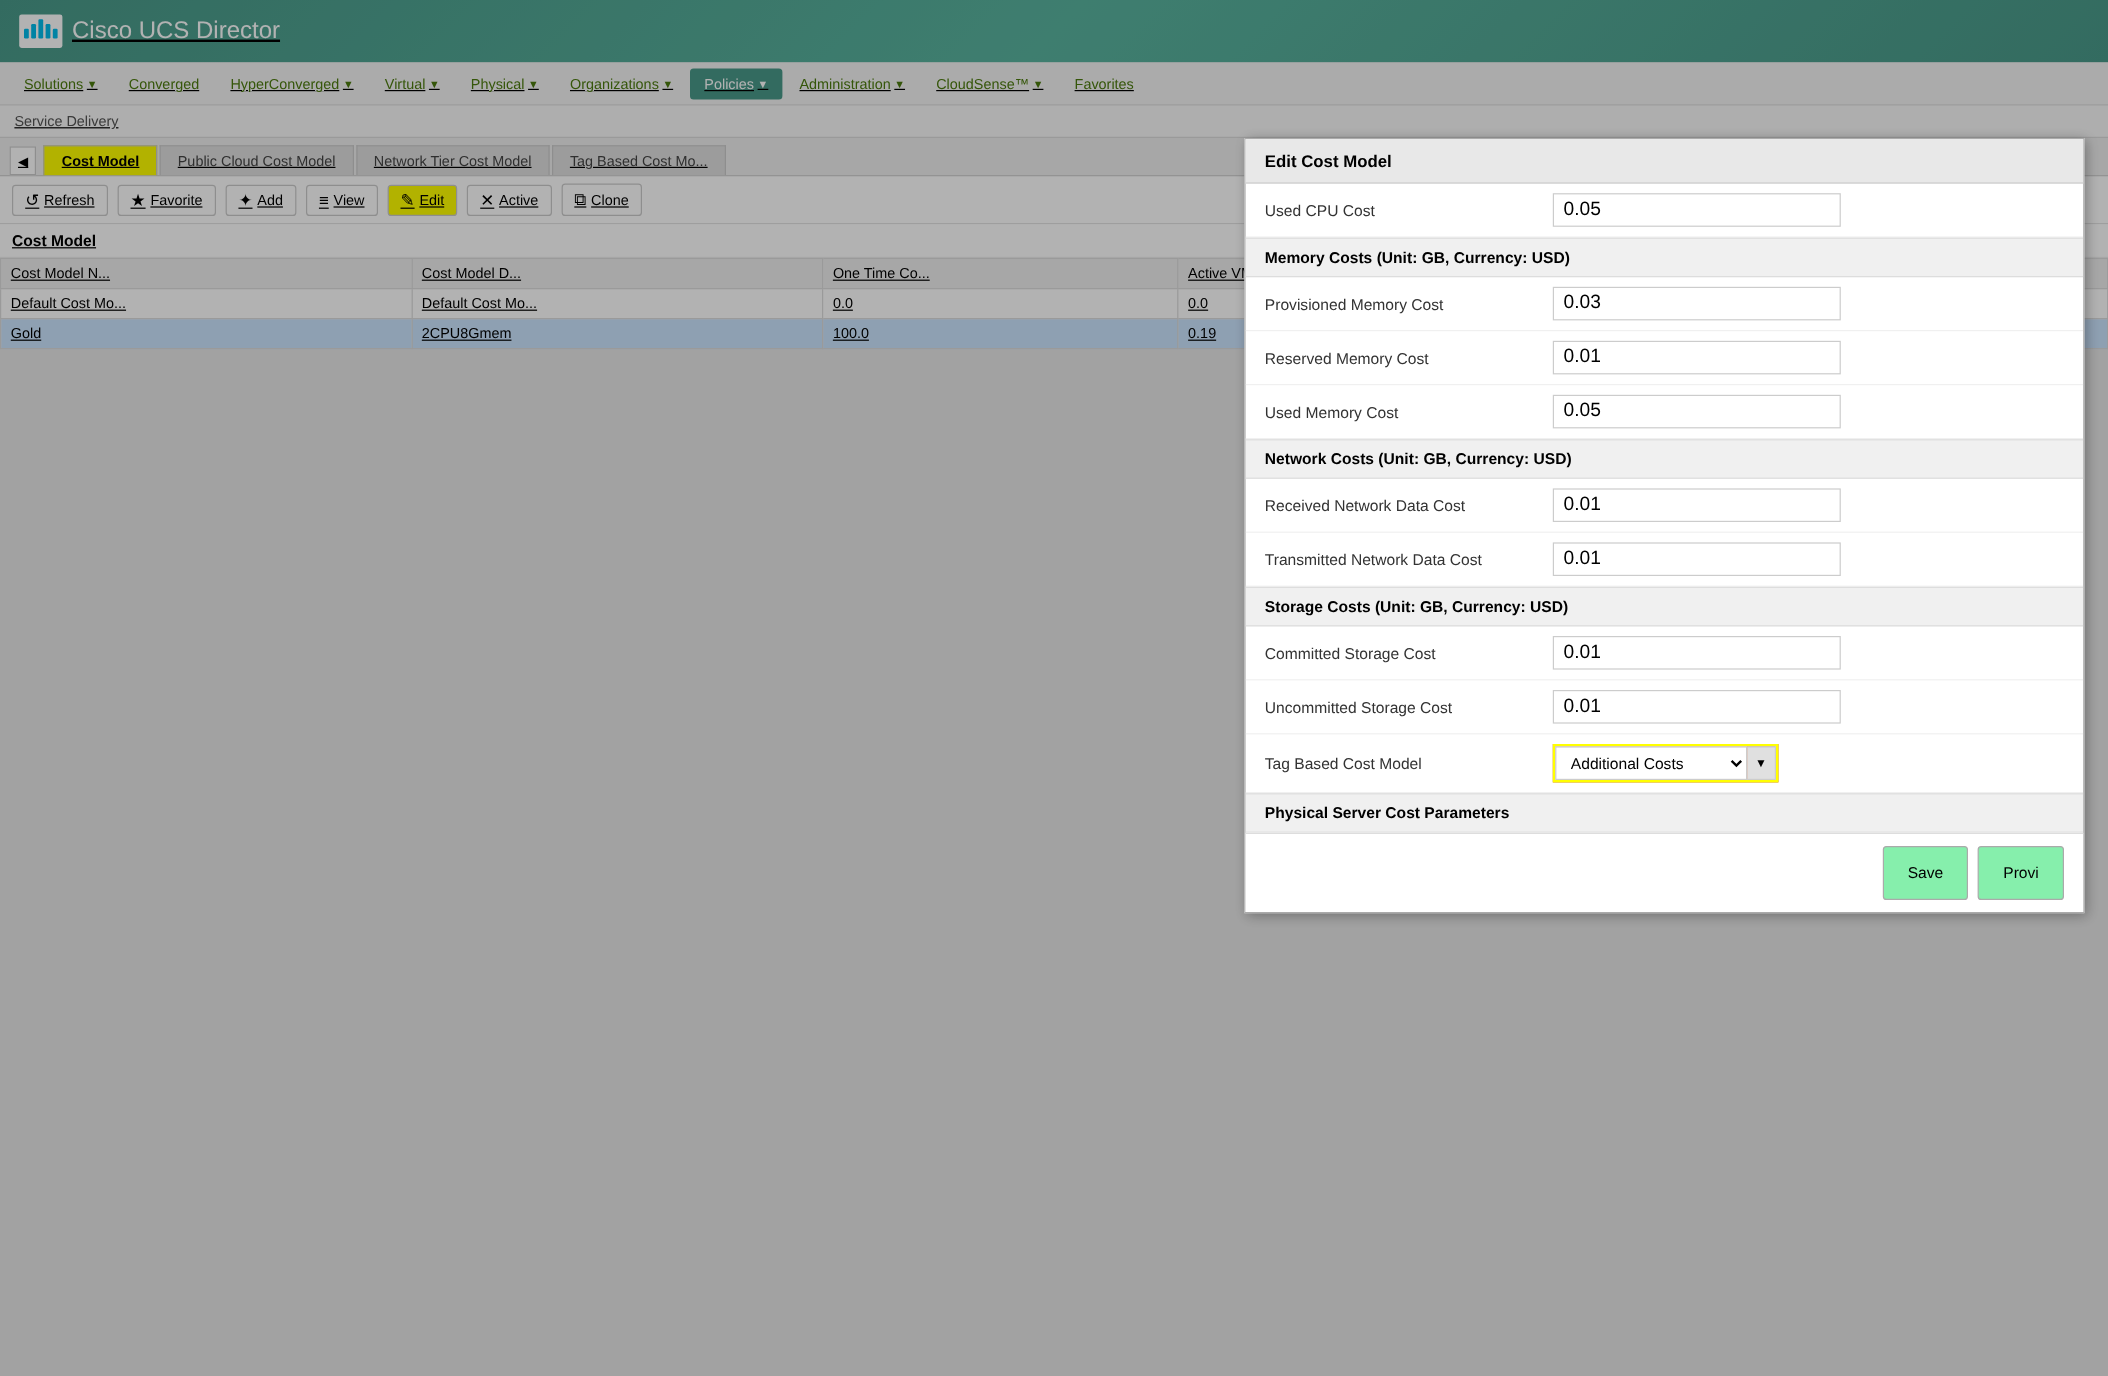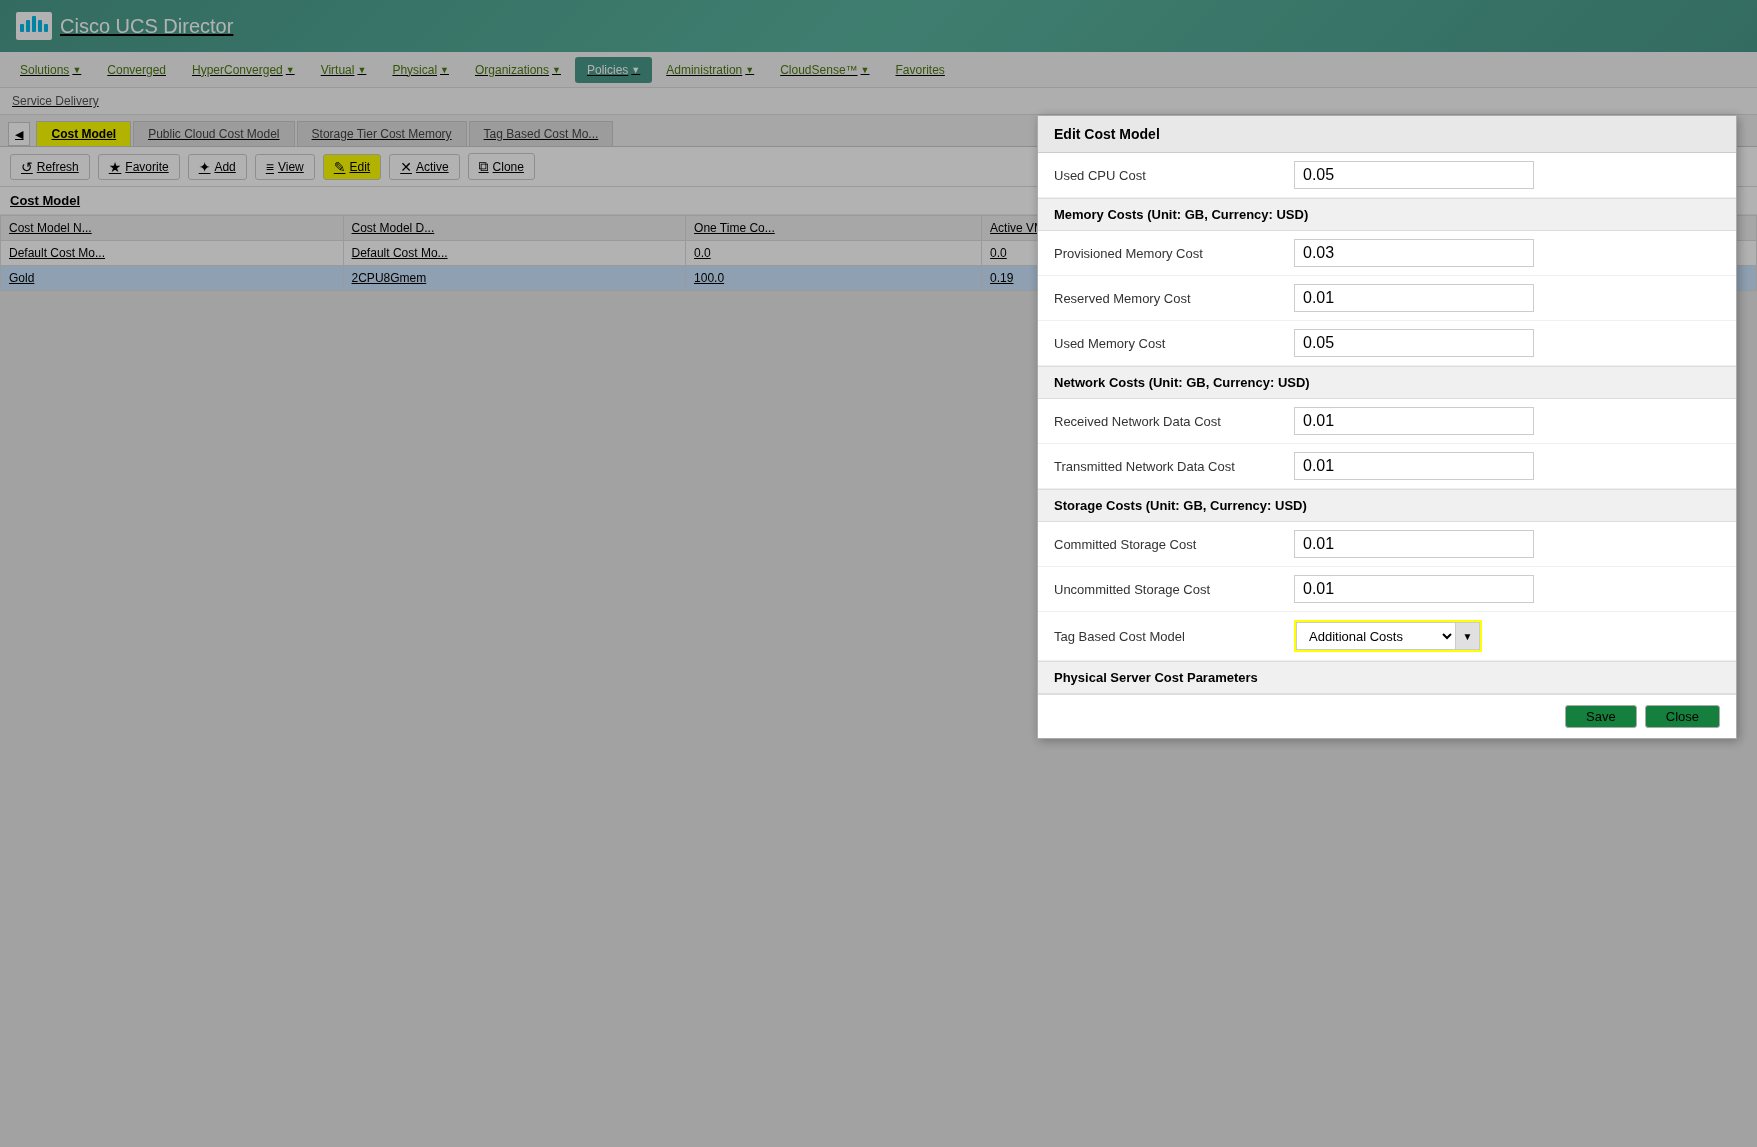--- a/index.html
+++ b/index.html
@@ -263,23 +263,23 @@
       border-left: none;
       cursor: pointer;
       display: flex;
       align-items: center;
       justify-content: center;
       font-size: 10px;
     }
 
     
     .btn {
-      padding: 3px 20px;
+      padding: 14px 20px;
       border: 1px solid #aaa;
-      background: #15803d;
+      background: #86efac;
       cursor: pointer;
       font-size: 13px;
       border-radius: 3px;
     }
 
     .page-wrapper {
       width: 1757px;
       height: 1147px;
       overflow: hidden;
       position: relative;
@@ -346,21 +346,21 @@
       <span>Favorites</span>
     </div>
   </div>
 
   <div class="breadcrumb-bar">Service Delivery</div>
 
   <div class="tab-bar">
     <button class="tab-nav-btn">◀</button>
     <div class="tab active">Cost Model</div>
     <div class="tab">Public Cloud Cost Model</div>
-    <div class="tab">Storage Tier Cost Memory</div>
+    <div class="tab">Network Tier Cost Model</div>
     <div class="tab">Tag Based Cost Mo...</div>
   </div>
 
   <div class="toolbar">
     <button class="toolbar-btn">
       <span class="toolbar-icon">↺</span>
       <span>Refresh</span>
     </button>
     <button class="toolbar-btn">
       <span class="toolbar-icon">★</span>
@@ -480,17 +480,17 @@
           </div>
         </div>
 
         <div class="section-header" style="font-weight:bold; cursor:pointer;">
           <span>Physical Server Cost Parameters</span>
         </div>
 
       </div>
       <div class="modal-footer">
         <button class="btn">Save</button>
-        <button class="btn">Close</button>
+        <button class="btn">Provi</button>
       </div>
     </div>
   </div>
 </div>
 
 </body></html>

